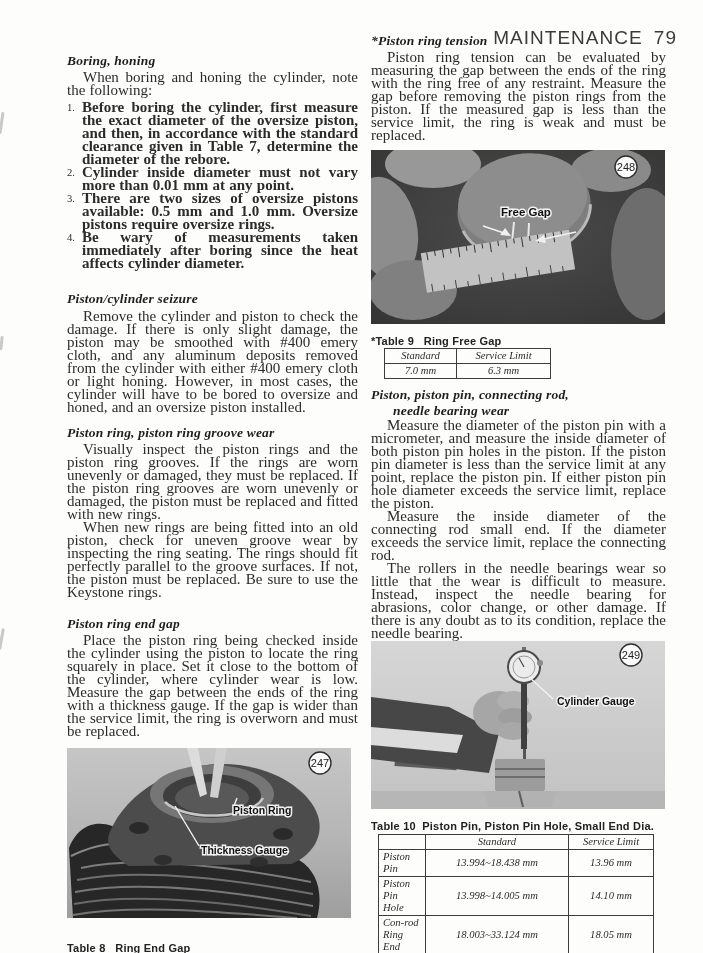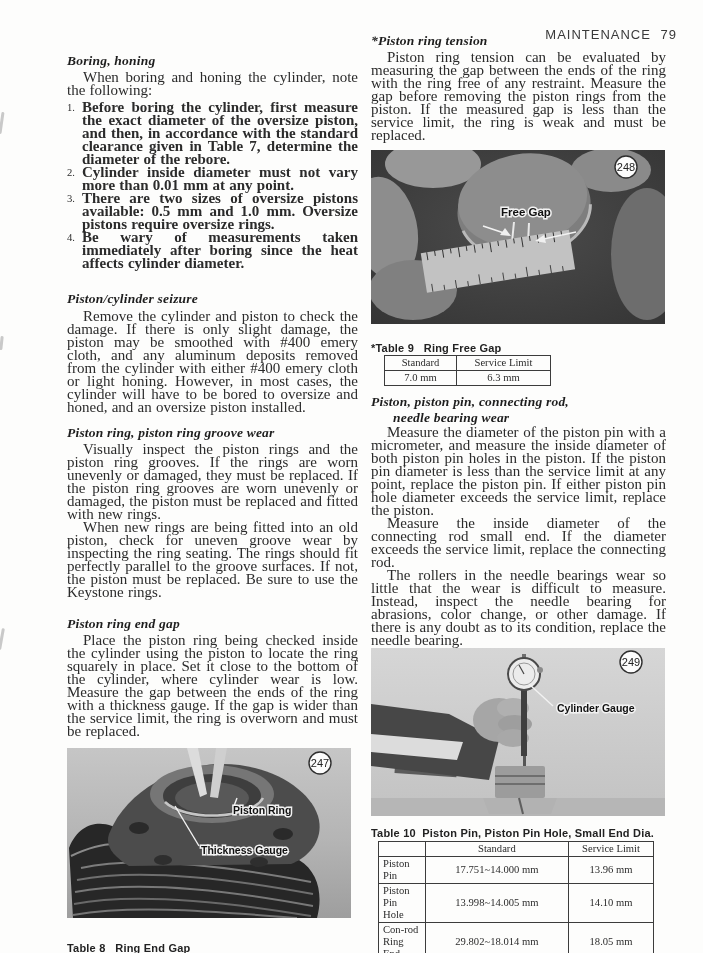--- a/index.html
+++ b/index.html
@@ -5,21 +5,21 @@
   * { margin:0; padding:0; box-sizing:border-box; }
   html,body { background:#ffffff; }
   .page {
     position:relative; width:703px; height:953px;
     background:#fdfdfc; overflow:hidden;
     font-family:"Liberation Serif", serif; color:#262626;
   }
   .running-head {
     position:absolute; top:27px; right:26px;
     font-family:"Liberation Sans", sans-serif;
-    font-size:13px; letter-spacing:1px; word-spacing:5px; color:#3a3a3a;
+    font-size:19px; letter-spacing:1px; word-spacing:5px; color:#3a3a3a;
   }
   .col { position:absolute; top:0; }
   .col.leftcol  { left:67px;  width:291px; }
   .col.rightcol { left:371px; width:295px; }
 
   .shead {
     font-style:italic; font-weight:bold; font-size:13.5px;
     line-height:16px; color:#1e1e1e; letter-spacing:0.2px;
   }
   .shead .indent2 { display:block; padding-left:22px; }
@@ -43,38 +43,38 @@
   .l-h4 { margin-top:17px; }
   .l-p4 { margin-top:2px; }
   .l-fig { margin-top:10px; }
   .l-cap { margin-top:24px; }
   .l-tab { margin-top:4px; }
 
   
   .r-h1 { margin-top:33px; }
   .r-p1 { margin-top:2px; }
   .r-fig248 { margin-top:8px; }
-  .r-cap9 { margin-top:18px; }
+  .r-cap9 { margin-top:11px; }
   .r-tab9 { margin-top:1px; margin-left:13px; }
   .r-h2 { margin-top:8px; }
   .r-fig249 { margin-top:1px; }
   .r-cap10 { margin-top:11px; }
   .r-tab10 { margin-top:2px; margin-left:7px; }
 
   .tcaption {
     font-family:"Liberation Sans", sans-serif; font-weight:bold;
     font-size:11px; color:#222; white-space:pre; letter-spacing:0.2px;
   }
   table.spec {
     border-collapse:collapse; table-layout:fixed;
     font-size:10.6px; color:#2b2b2b;
   }
   table.spec td {
     border:1.4px solid #3c3c3c; padding:1px 5px; height:14px;
-    text-align:center; line-height:12px;
+    text-align:center; line-height:12px;font-style:italic;
   }
   table.t8 { width:237px; }
   table.t8 td.c1 { width:123px; text-align:left; padding-left:8px; }
   table.t8 td.c2 { width:114px; }
   table.t9 { width:166px; }
   table.t9 td.c1 { width:72px; }
   table.t9 td.c2 { width:94px; }
   table.t10 { width:276px; }
   table.t10 td.lab { width:44px; text-align:left; padding-left:4px; }
   table.t10 td.std { width:135px; }
@@ -321,29 +321,29 @@
     <div class="tcaption r-cap10">Table 10  Piston Pin, Piston Pin Hole, Small End Dia.</div>
     <table class="spec t10 r-tab10">
       <tbody>
         <tr>
           <td class="lab"></td>
           <td class="std">Standard</td>
           <td class="svc">Service Limit</td>
         </tr>
         <tr>
           <td class="lab">Piston Pin</td>
-          <td class="std">17.751~14.000 mm</td>
+          <td class="std">13.994~18.438 mm</td>
           <td class="svc">13.96 mm</td>
         </tr>
         <tr>
           <td class="lab">Piston Pin Hole</td>
           <td class="std">13.998~14.005 mm</td>
           <td class="svc">14.10 mm</td>
         </tr>
         <tr>
           <td class="lab">Con-rod Ring End</td>
-          <td class="std">29.802~18.014 mm</td>
+          <td class="std">18.003~33.124 mm</td>
           <td class="svc">18.05 mm</td>
         </tr>
       </tbody>
     </table>
   </div>
 </div>
 
 </body></html>

